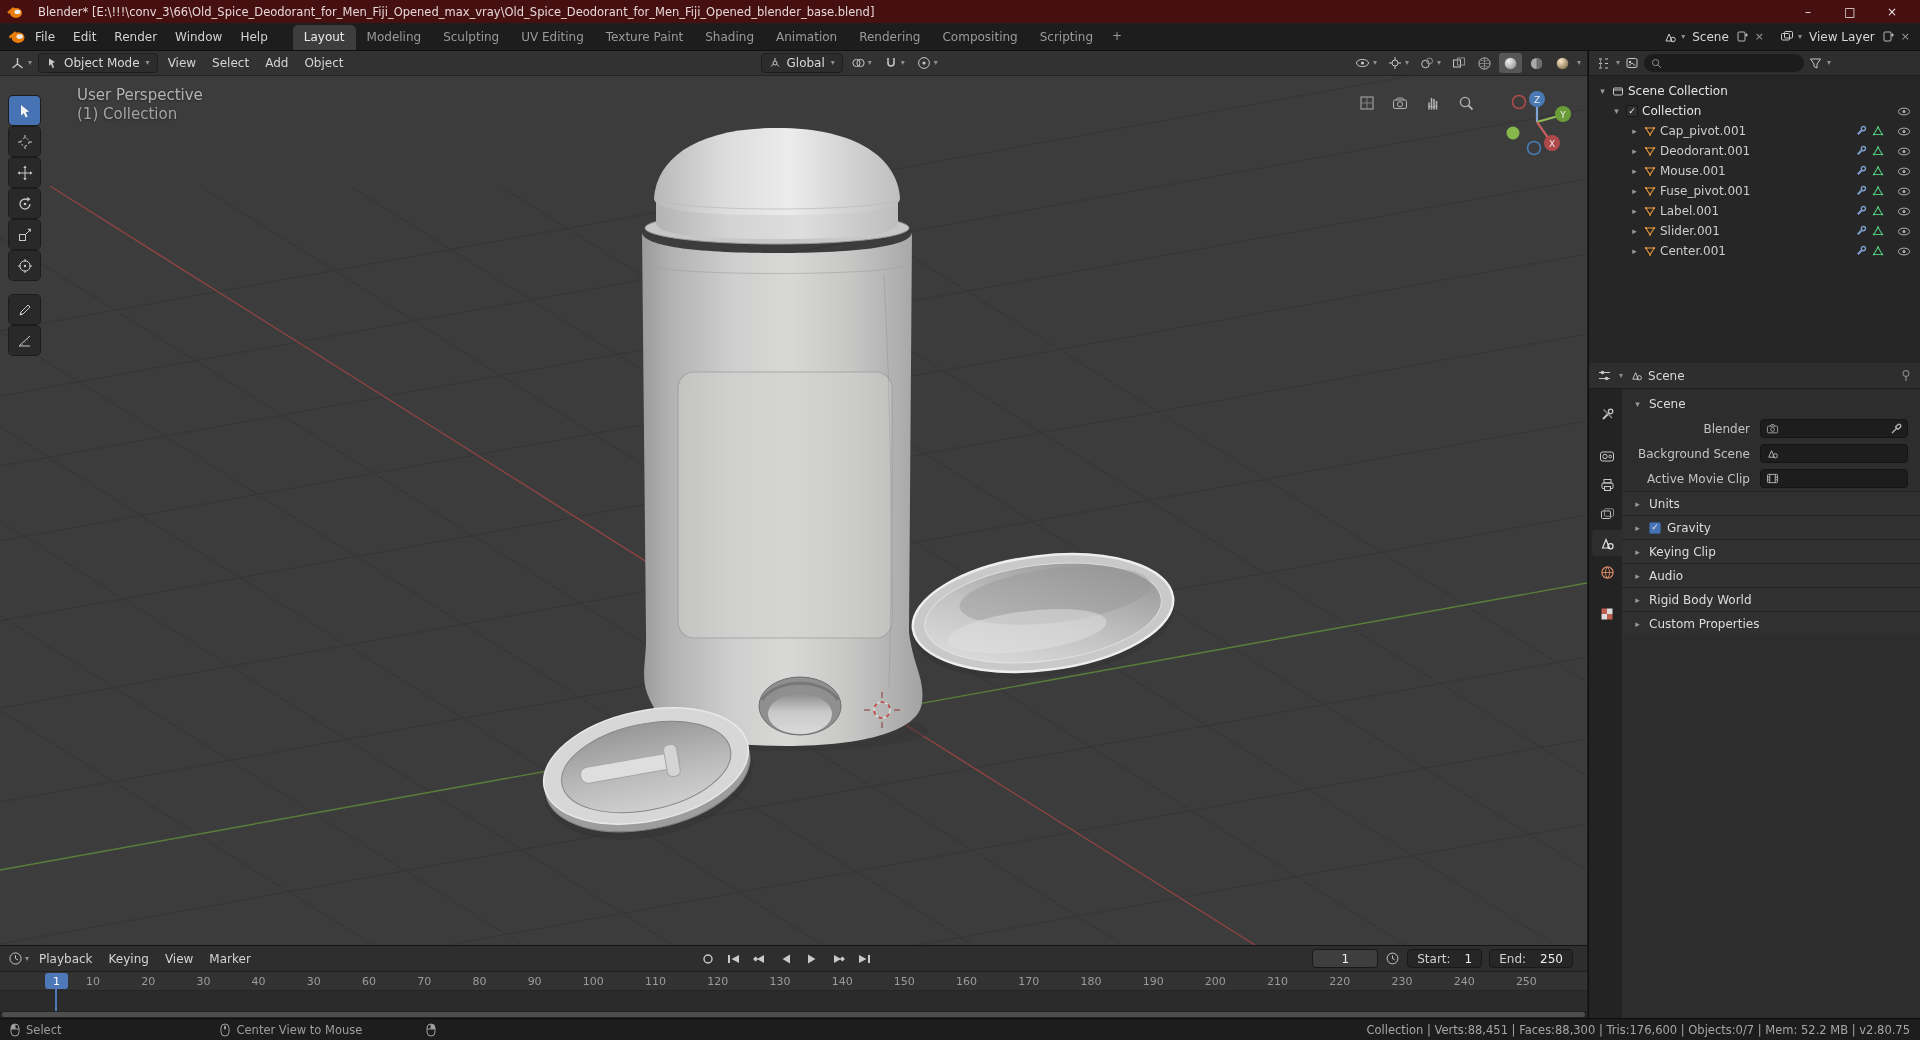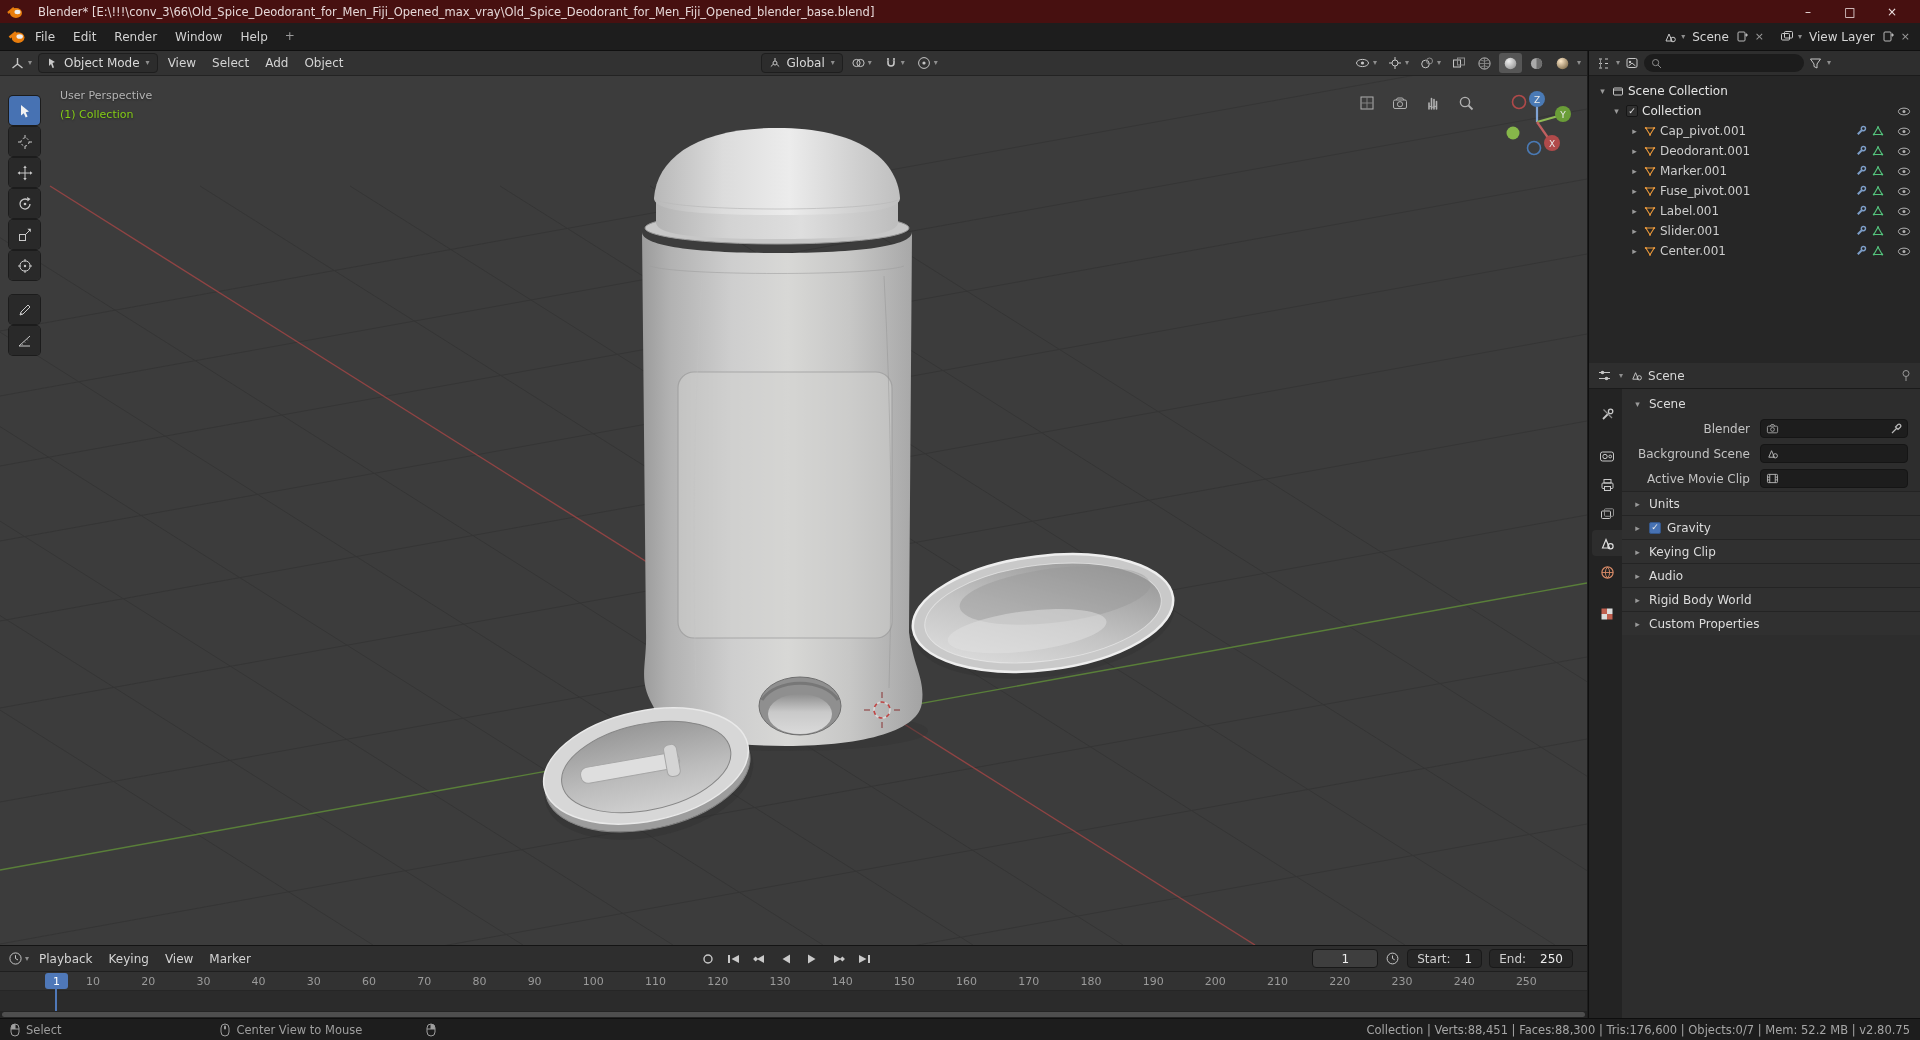--- a/index.html
+++ b/index.html
@@ -34,22 +34,22 @@
 .dd{display:flex;align-items:center;gap:6px;background:#2c2c2c;border:1px solid #1e1e1e;border-radius:4px;height:20px;padding:0 7px;color:#d8d8d8}
 .hgrp{display:flex;align-items:center;gap:3px;padding:0 4px}
 .vh-center{margin:0 auto;display:flex;align-items:center;gap:4px}
 .vh-right{display:flex;align-items:center;gap:3px}
 .shade{width:23px;height:20px;border-radius:3px;display:flex;align-items:center;justify-content:center}
 .shade.active{background:#565656}
 
 
 #viewport{position:absolute;left:0;top:76px;width:1587px;height:869px;background:#3c3c3c;overflow:hidden}
 #scene{position:absolute;inset:0}
-.vp-text{position:absolute;left:60px;top:10px;color:#b4b4b4;font-size:11px;line-height:19px;text-shadow:0 1px 2px #00000066}
-.vp-text .dim{color:#84cc16}
+.vp-text{position:absolute;left:77px;top:10px;color:#b4b4b4;font-size:15px;line-height:19px;text-shadow:0 1px 2px #00000066}
+.vp-text .dim{color:#a3a3a3}
 #toolbar{position:absolute;left:9px;top:20px;width:34px;display:flex;flex-direction:column;gap:2px}
 .tool{width:31px;height:29px;border-radius:4px;background:rgba(40,40,40,.92);display:flex;align-items:center;justify-content:center;box-shadow:0 0 0 1px #1c1c1c}
 .tool.active{background:#4772b3}
 .tool-gap{height:11px}
 .vp-nav{position:absolute;top:18px;right:112px;display:flex;gap:15px;align-items:center;opacity:.85}
 #gizmo{position:absolute;top:10px;right:14px}
 .gz-lab{font-size:9px;fill:#eaeaea;text-anchor:middle}
 
 
 #outliner{position:absolute;left:1588px;top:51px;width:332px;height:312px;background:#262626;border-left:1px solid #0f0f0f}
@@ -131,20 +131,33 @@
       <ellipse cx="10.5" cy="7" rx="3" ry="2.2" fill="#eee"></ellipse>
       <path d="M1 8 L7 3" stroke="#e87d0d" stroke-width="2.4" fill="none"></path>
     </svg>
   <div style="display:flex">
 
   <span class="menu-item">File</span>
       <span class="menu-item">Edit</span>
       <span class="menu-item">Render</span>
       <span class="menu-item">Window</span>
       <span class="menu-item">Help</span>
+    </div>
+  <div class="ws-tabs">
+
+  <span class="ws-tab active">Layout</span>
+      <span class="ws-tab">Modeling</span>
+      <span class="ws-tab">Sculpting</span>
+      <span class="ws-tab">UV Editing</span>
+      <span class="ws-tab">Texture Paint</span>
+      <span class="ws-tab">Shading</span>
+      <span class="ws-tab">Animation</span>
+      <span class="ws-tab">Rendering</span>
+      <span class="ws-tab">Compositing</span>
+      <span class="ws-tab">Scripting</span>
     </div>
   <span class="ws-add">+</span>
   <div class="tb-right">
     <div class="selector">
       <svg width="14" height="14" viewBox="0 0 14 14">
           <path d="M3 11 L6 4 L9 11 Z" fill="none" stroke="#c9c9c9"></path>
           <circle cx="10" cy="9.5" r="2.3" fill="none" stroke="#c9c9c9"></circle>
         </svg>
       <span class="chev">▾</span>
       <span class="lbl">Scene</span>
@@ -597,21 +610,21 @@
         </div>
 
         <div class="ol-row obj">
           <span class="expander">▸</span>
           <svg width="12" height="12" viewBox="0 0 12 12">
             <path d="M1.8 3 h8.4 L6 9.8 Z" fill="none" stroke="#e8973a" stroke-width="1.1"></path>
             <circle cx="1.8" cy="3" r="1" fill="#e8973a"></circle>
             <circle cx="10.2" cy="3" r="1" fill="#e8973a"></circle>
             <circle cx="6" cy="9.8" r="1" fill="#e8973a"></circle>
           </svg>
-          <span class="ol-name">Marker.001</span>
+          <span class="ol-name">Mouse.001</span>
           <span class="ol-right">
             <svg width="12" height="12" viewBox="0 0 12 12">
               <circle cx="8.4" cy="3.6" r="2.1" fill="none" stroke="#7d9ec8" stroke-width="1.4"></circle>
               <path d="M6.8 5.2 L2.8 9.2" stroke="#7d9ec8" stroke-width="2"></path>
             </svg>
             <svg width="12" height="12" viewBox="0 0 12 12">
               <path d="M1.8 9.5 h8.4 L6 2.2 Z" fill="none" stroke="#54c27c" stroke-width="1.1"></path>
               <circle cx="1.8" cy="9.5" r="1" fill="#54c27c"></circle>
               <circle cx="10.2" cy="9.5" r="1" fill="#54c27c"></circle>
               <circle cx="6" cy="2.2" r="1" fill="#54c27c"></circle>

